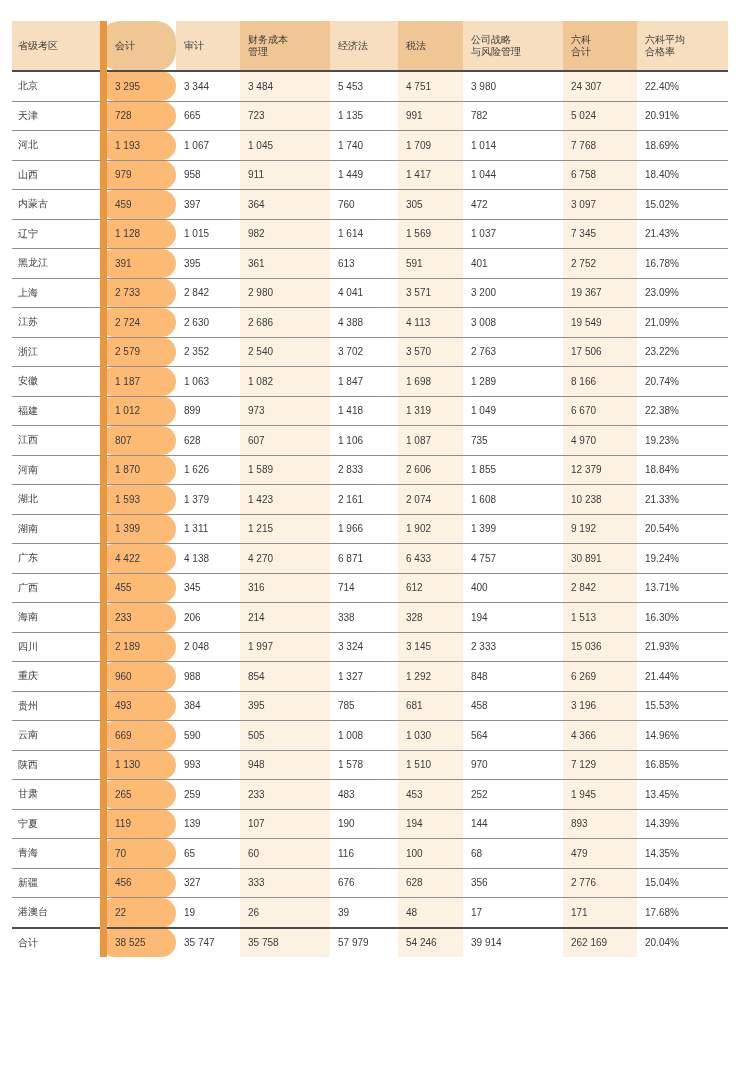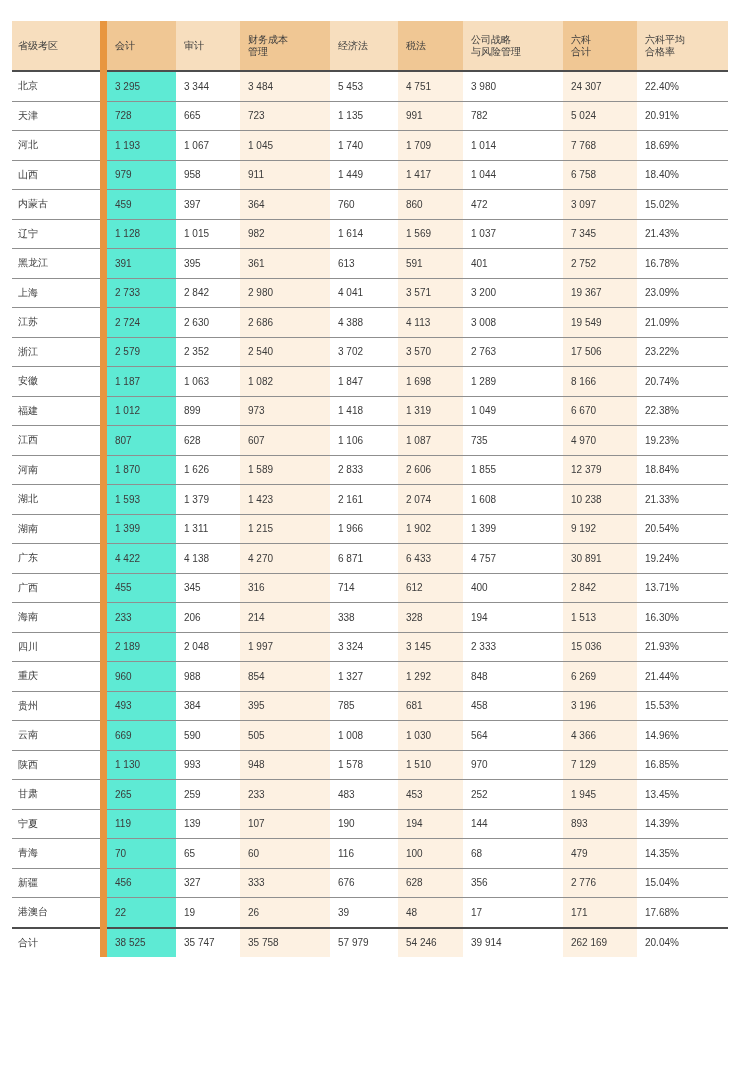--- a/index.html
+++ b/index.html
@@ -35,26 +35,26 @@
   td {
     height: 28.5px;
     text-align: left;
     vertical-align: middle;
     padding: 0 2px 0 8px;
     border-top: 1.4px solid #8f8f8f;
     white-space: nowrap;
     overflow: hidden;
   }
   th.col-0, td.col-0 { padding-left: 6px; }
-  th.col-1, td.col-1 { padding-left: 15px; }
+  th.col-1, td.col-1 { padding-left: 15px; border-radius: 20px; }
   tbody tr:first-child td,
   tbody tr.total td { border-top: 2.6px solid #4d4d4d; }
   .shade-h-dark  { background: #f0c794; }
   .shade-h-light { background: #f7debe; }
-  .shade-accent  { background: #5eead4; }
+  .shade-accent  { background: #fdba74; }
   .shade-tint    { background: #fdf1e2; }
   .shade-plain   { background: #ffffff; }
   .accent-bar {
     position: absolute;
     left: 88px;
     top: 0;
     bottom: 0;
     width: 7px;
     background: #e8963f;
     z-index: 2;
@@ -138,21 +138,21 @@
           <td class="col-6 shade-plain">1 044</td>
           <td class="col-7 shade-tint">6 758</td>
           <td class="col-8 shade-plain">18.40%</td>
         </tr>
         <tr>
           <td class="col-0 shade-plain">内蒙古</td>
           <td class="col-1 shade-accent">459</td>
           <td class="col-2 shade-plain">397</td>
           <td class="col-3 shade-tint">364</td>
           <td class="col-4 shade-plain">760</td>
-          <td class="col-5 shade-tint">860</td>
+          <td class="col-5 shade-tint">305</td>
           <td class="col-6 shade-plain">472</td>
           <td class="col-7 shade-tint">3 097</td>
           <td class="col-8 shade-plain">15.02%</td>
         </tr>
         <tr>
           <td class="col-0 shade-plain">辽宁</td>
           <td class="col-1 shade-accent">1 128</td>
           <td class="col-2 shade-plain">1 015</td>
           <td class="col-3 shade-tint">982</td>
           <td class="col-4 shade-plain">1 614</td>

